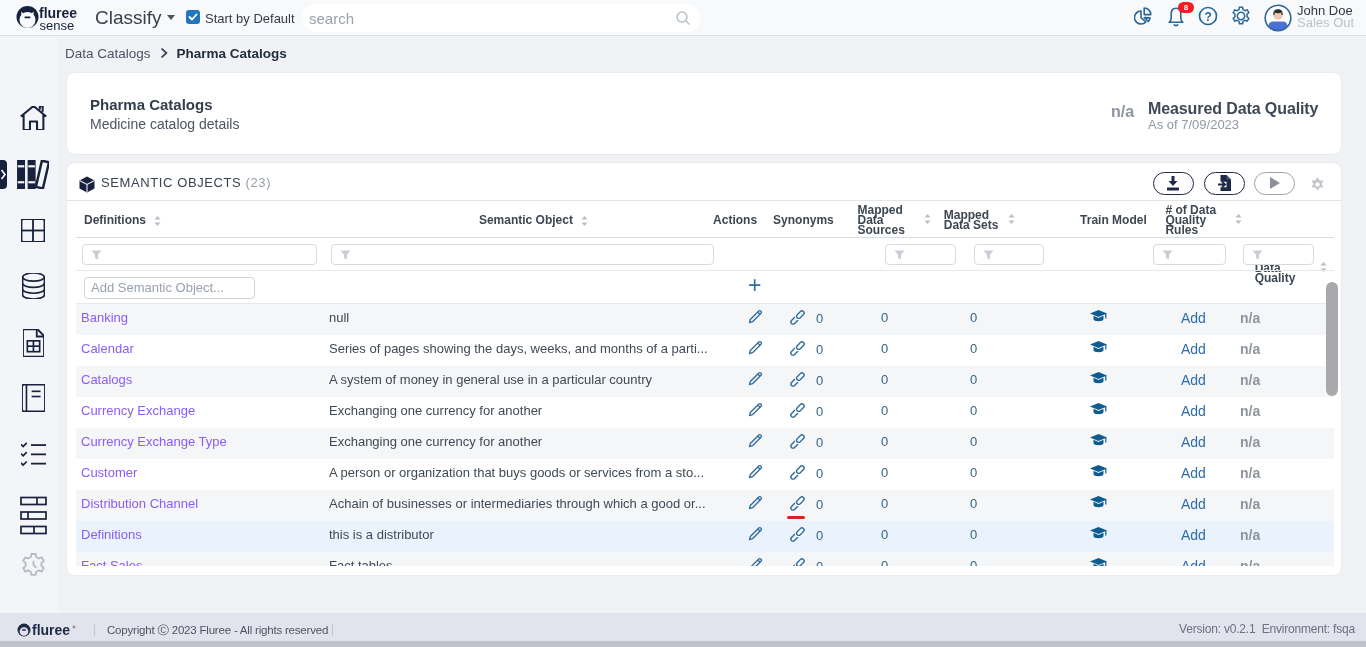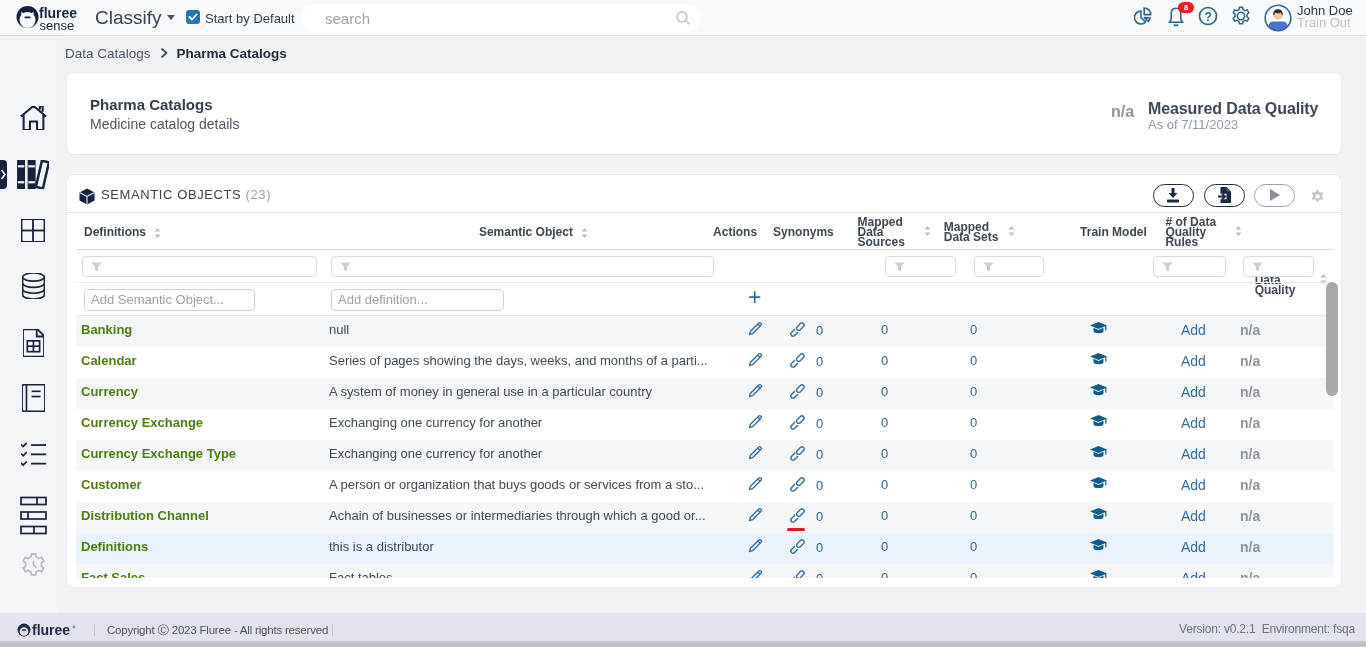--- a/index.html
+++ b/index.html
@@ -8,21 +8,21 @@
 .abs { position:absolute; }
 
 
 #topbar { position:absolute; left:0; top:0; width:1366px; height:36px; background:#f8f9fb; border-bottom:1px solid #dcdee3; }
 #classify { position:absolute; left:95px; top:7px; font-size:19px; color:#3a434f; }
 #caret { position:absolute; left:167px; top:15px; width:0; height:0; border-left:4.5px solid transparent; border-right:4.5px solid transparent; border-top:5.5px solid #4a535f; }
 #cb { position:absolute; left:186px; top:10px; width:14px; height:14px; background:#2176bd; border-radius:3px; }
 #cb svg { position:absolute; left:1px; top:1px; }
 #cblabel { position:absolute; left:205px; top:11px; font-size:13px; color:#333c48; }
 #searchpill { position:absolute; left:302px; top:4px; width:398px; height:28px; background:#ffffff; border-radius:14px; }
-#searchpill span { position:absolute; left:23px; top:6px; font-size:15px; color:#9aa2ad; }
+#searchpill span { position:absolute; left:7px; top:6px; font-size:15px; color:#9aa2ad; }
 #searchpill svg { position:absolute; right:9px; top:6px; }
 
 
 .topicon { position:absolute; top:6px; }
 #badge { position:absolute; left:1178px; top:2px; width:16px; height:11px; background:#ef1d25; border-radius:6px; color:#fff; font-size:8px; font-weight:bold; text-align:center; line-height:11px; }
 #uname { position:absolute; left:1297px; top:3px; font-size:13px; color:#323a46; }
 #signout { position:absolute; left:1297px; top:15px; font-size:13px; color:#bcc2ca; }
 
 
 #sidebar { position:absolute; left:0; top:37px; width:58px; height:576px; background:#f4f5f8; }
@@ -33,21 +33,21 @@
 #crumb { position:absolute; left:65px; top:46px; font-size:13.5px; color:#4a5361; }
 #crumb b { color:#222c3c; font-weight:bold; }
 
 
 #card1 { position:absolute; left:66px; top:72px; width:1276px; height:83px; background:#fff; border-radius:8px; border:1px solid #e9eaee; }
 #c1title { position:absolute; left:23px; top:23px; font-size:15px; font-weight:bold; color:#343e4b; }
 #c1sub { position:absolute; left:23px; top:43px; font-size:14px; color:#4d5663; }
 #c1na { position:absolute; right:230px; top:26px; font-size:17px; font-weight:bold; color:#8d949e; }
 
 
-#card2 { position:absolute; left:66px; top:174px; width:1276px; height:414px; background:#fff; border-radius:8px; border:1px solid #e9eaee; overflow:hidden; }
+#card2 { position:absolute; left:66px; top:162px; width:1276px; height:414px; background:#fff; border-radius:8px; border:1px solid #e9eaee; overflow:hidden; }
 #c2head { position:absolute; left:0; top:0; width:1276px; height:38px; border-bottom:1px solid #e3e5e9; }
 #c2title { position:absolute; left:34px; top:12px; font-size:13px; color:#39424e; letter-spacing:0.6px; }
 #c2title span { color:#98a0ab; }
 #cube { position:absolute; left:12px; top:8px; }
 .pill { position:absolute; top:9px; width:41px; height:23px; border-radius:12px; border:1.7px solid #1d2945; }
 .pill.gray { border-color:#9ca3ad; }
 #gearbtn { position:absolute; left:1243px; top:14px; }
 
 
 #tbl { position:absolute; left:9px; top:38px; width:1258px; }
@@ -59,21 +59,21 @@
 #hdr .hc { font-size:12px; font-weight:bold; color:#3d4752; line-height:10px; }
 #filterrow { height:33px; position:relative; border-bottom:1px solid #e6e8ec; }
 .finput { position:absolute; top:6px; height:21px; border:1px solid #d7dade; border-radius:4px; background:#fff; }
 #addrow { height:33px; position:relative; border-bottom:1px solid #e6e8ec; }
 .ainput { position:absolute; top:6px; height:22px; border:1px solid #cfd3d8; border-radius:4px; background:#fff; font-size:13px; color:#99a1ac; line-height:20px; padding-left:6px; }
 #rows { height:262px; overflow:hidden; position:relative; }
 .drow { height:31px; display:flex; align-items:center; font-size:13px; }
 .drow > div { position:relative; top:-2px; }
 .drow.g { background:#f5f6f8; }
 .drow.b { background:#eaf2fb; }
-.link { color:#4d7c0f; padding-left:5px;font-weight:bold; }
+.link { color:#8b5cf6; padding-left:5px; }
 .def { color:#3f4a56; padding-left:6px; white-space:nowrap; overflow:hidden; }
 .zero { color:#336688; }
 .addlink { color:#2e6da6; padding-left:40px; font-size:14px; }
 .na { color:#8d949e; font-weight:bold; padding-left:7px; font-size:14px; }
 
 
 #sbtrack { position:absolute; left:1326px; top:282px; width:12px; height:294px; }
 #sbthumb { position:absolute; left:0; top:0; width:12px; height:114px; background:#a9a9ab; border-radius:6px; }
 
 
@@ -139,21 +139,21 @@
       </defs>
     <circle cx="14" cy="14" r="13" fill="#fff"></circle>
     <g clip-path="url(#av)">
       <rect x="4.5" y="17.5" width="19" height="11" rx="4.5" fill="#4a72d4"></rect>
       <circle cx="14" cy="11" r="4.8" fill="#eec6ab"></circle>
       <path d="M9.2 11 C9.2 6.8 11 5.2 14 5.2 C17 5.2 18.8 6.8 18.8 11 L17.6 11 L17.2 8.6 C16 9.4 13 9.6 10.8 8.6 L10.4 11 Z" fill="#2a2a30"></path>
     </g>
     <circle cx="14" cy="14" r="12.8" fill="none" stroke="#2b6694" stroke-width="1.6"></circle>
   </svg>
   <div id="uname">John Doe</div>
-  <div id="signout">Train Out</div>
+  <div id="signout">Sales Out</div>
 </div>
 
 <div id="sidebar">
 
   <svg class="sicon" style="left:20px;top:69px;width:27px;height:24px" viewBox="3 3.5 18 17">
       <path d="M3 11 L12 3.5 L21 11 M5 9.5 V20.5 H9.5 V14.5 H14.5 V20.5 H19 V9.5 M16.5 6 V3.5 H18.5 V7.5" fill="none" stroke="#18223e" stroke-width="1.45" stroke-linejoin="round"></path>
     </svg>
 
   <svg class="sicon" style="left:17px;top:123px;width:32px;height:29px" viewBox="2 3 22 20">
     <rect x="2" y="3" width="5.5" height="20" fill="#18223e"></rect>
@@ -229,21 +229,21 @@
 <div id="crumb">Data Catalogs<svg style="margin:0 9px" width="8" height="10" viewBox="0 0 8 10">
       <path d="M1.5 0.5 L6.5 5 L1.5 9.5" fill="none" stroke="#3e4856" stroke-width="1.7" stroke-linejoin="round"></path>
     </svg><b>Pharma Catalogs</b></div>
 
 <div id="card1">
   <div id="c1title">Pharma Catalogs</div>
   <div id="c1sub">Medicine catalog details</div>
 </div>
 <div id="c1na" style="position:absolute; left:1111px; top:103px; font-size:16px; font-weight:bold; color:#8d949e;">n/a</div>
 <div style="position:absolute; left:1148px; top:100px; font-size:16px; font-weight:bold; color:#3f4956; letter-spacing:-0.1px;">Measured Data Quality</div>
-<div style="position:absolute; left:1148px; top:117px; font-size:13px; color:#9099a4;">As of 7/11/2023</div>
+<div style="position:absolute; left:1148px; top:117px; font-size:13px; color:#9099a4;">As of 7/09/2023</div>
 
 <div id="card2">
   <div id="c2head">
     <svg id="cube" style="top:13px" width="16" height="17" viewBox="0 0 16 17">
       <path d="M8 0.5 L15.5 4.5 L15.5 12.5 L8 16.5 L0.5 12.5 L0.5 4.5 Z" fill="#18223e"></path>
       <path d="M0.9 4.7 L8 8.4 L15.1 4.7 M8 8.4 L8 16" stroke="#f0f1f4" stroke-width="1.1" fill="none"></path>
     </svg>
     <div id="c2title">SEMANTIC OBJECTS <span>(23)</span></div>
 
     <div class="pill" style="left:1086px">
@@ -333,21 +333,20 @@
         </div>
         <div class="finput" style="left:1167px;width:71px;">
           <svg width="11" height="10" viewBox="0 0 11 10" style="position:absolute;left:8px;top:5px">
             <path d="M0.5 0.5 H10.5 L7 4.8 V9.5 L4 8 V4.8 Z" fill="#c9ced4"></path>
           </svg>
         </div>
       </div>
 
     <div id="addrow">
       <div class="ainput" style="left:8px; width:171px;">Add Semantic Object...</div>
-      <div class="ainput" style="left:255px; width:173px;">Add definition...</div>
       <div style="position:absolute; left:672px; top:1px; font-size:23px; font-weight:300; color:#2e6da6;">+</div>
     </div>
 
     <div id="rows">
         <div class="drow g">
           <div class="c1 link">Banking</div>
           <div class="c2 def">null</div>
           <div class="c3" style="padding-left:17px;"><svg width="15" height="15" viewBox="0 0 15 15">
               <path d="M1.5 13.5 L2.3 10.5 L10.8 2 C11.3 1.5 12.2 1.5 12.7 2 L13 2.3 C13.5 2.8 13.5 3.7 13 4.2 L4.5 12.7 Z M9.8 3 L12 5.2" fill="none" stroke="#2f6b9c" stroke-width="1.3" stroke-linejoin="round"></path>
             </svg></div>
@@ -391,21 +390,21 @@
           <div class="c6 zero" style="padding-left:6px;">0</div>
           <div class="c7" style="padding-left:37px;"><svg width="17" height="13" viewBox="0 0 17 13">
               <path d="M8.5 0 L17 3.5 L8.5 7 L0 3.5 Z" fill="#0e5c90"></path>
               <path d="M3.5 5.8 V8.9 C3.5 10.2 5.7 11.2 8.5 11.2 C11.3 11.2 13.5 10.2 13.5 8.9 V5.8 L8.5 7.9 Z" fill="#0e5c90"></path>
               <rect x="15.2" y="3.5" width="1.2" height="5" fill="#0e5c90"></rect>
             </svg></div>
           <div class="c8 addlink">Add</div>
           <div class="c9 na">n/a</div>
         </div>
         <div class="drow g">
-          <div class="c1 link">Currency</div>
+          <div class="c1 link">Catalogs</div>
           <div class="c2 def">A system of money in general use in a particular country</div>
           <div class="c3" style="padding-left:17px;"><svg width="15" height="15" viewBox="0 0 15 15">
               <path d="M1.5 13.5 L2.3 10.5 L10.8 2 C11.3 1.5 12.2 1.5 12.7 2 L13 2.3 C13.5 2.8 13.5 3.7 13 4.2 L4.5 12.7 Z M9.8 3 L12 5.2" fill="none" stroke="#2f6b9c" stroke-width="1.3" stroke-linejoin="round"></path>
             </svg></div>
           <div class="c4" style="padding-left:14px; position:relative; display:flex; align-items:center;">
             <svg width="15" height="15" viewBox="0 0 16 16">
               <g fill="none" transform="rotate(-45 8 8)">
                 <rect x="-1" y="5.7" width="9.4" height="4.6" rx="2.3" stroke="#2f6b9c" stroke-width="1.5"></rect>
                 <rect x="7.6" y="5.7" width="9.4" height="4.6" rx="2.3" stroke="#fff" stroke-width="3.6"></rect>
                 <rect x="7.6" y="5.7" width="9.4" height="4.6" rx="2.3" stroke="#2f6b9c" stroke-width="1.5"></rect>

